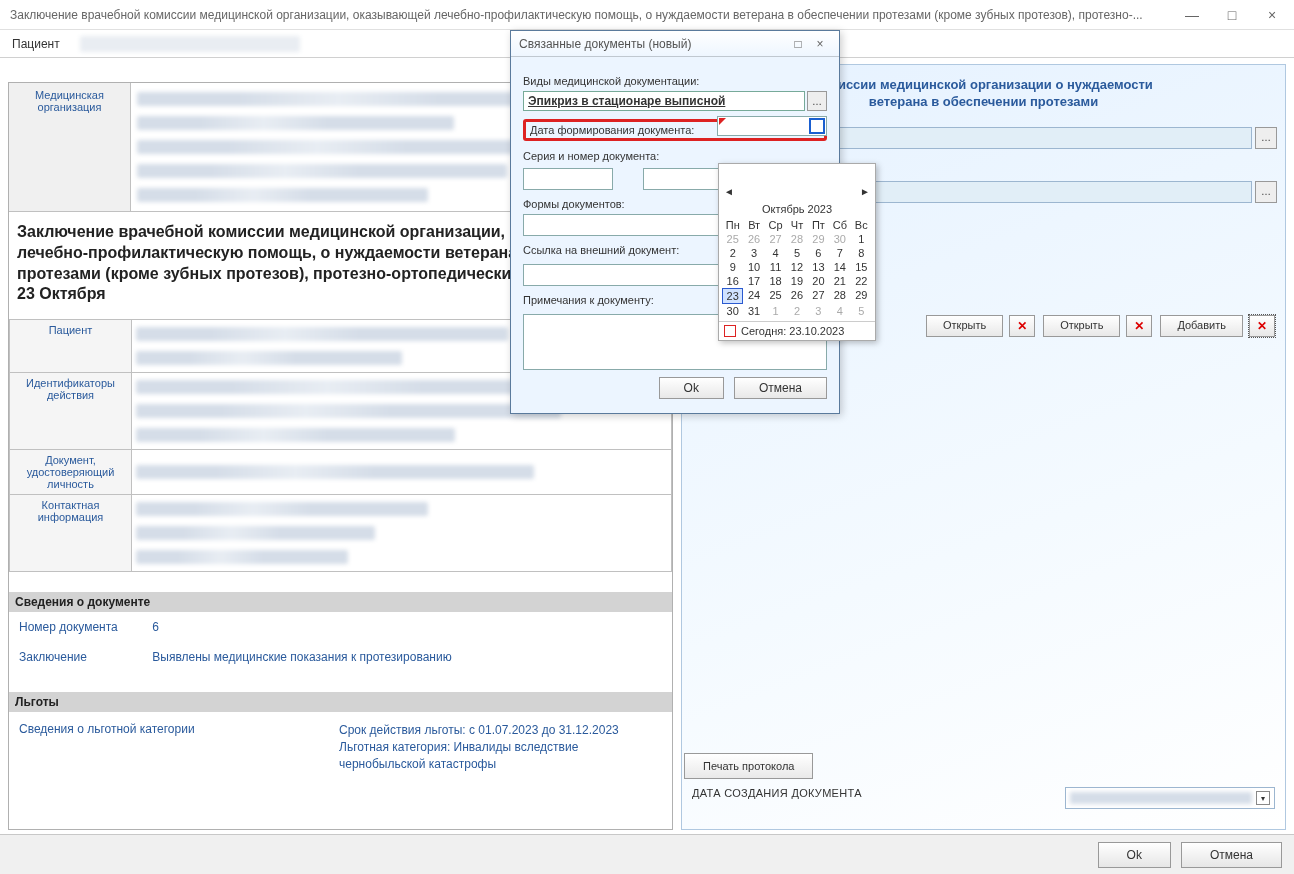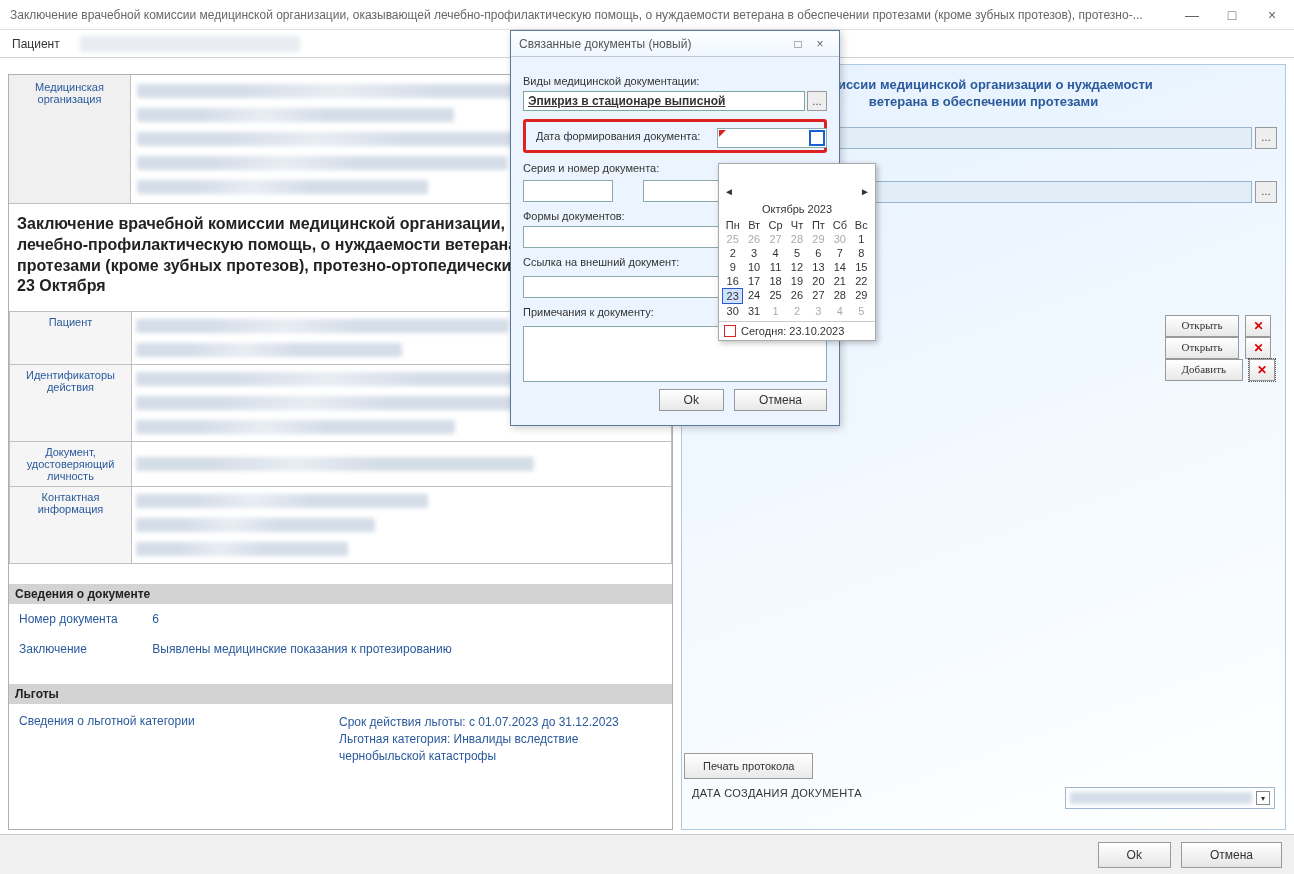--- a/index.html
+++ b/index.html
@@ -8,21 +8,21 @@
   .titlebar { height: 30px; background: #fff; border-bottom: 1px solid #e0e0e0; display: flex; align-items: center; padding: 0 10px; color: #666; }
   .titlebar-title { flex: 1; white-space: nowrap; overflow: hidden; text-overflow: ellipsis; }
   .titlebar-btns { display: flex; gap: 16px; }
   .titlebar-btn { width: 24px; height: 24px; display: flex; align-items: center; justify-content: center; color: #666; font-size: 14px; cursor: default; }
 
   .patient-bar { height: 28px; border-bottom: 1px solid #d0d0d0; display: flex; align-items: center; padding-left: 12px; }
   .patient-label { margin-right: 20px; }
   .blur-area { background: #e9edf2; height: 16px; border-radius: 2px; filter: blur(2px); }
 
   .content { display: flex; height: calc(100% - 30px - 28px - 40px); }
-  .left-pane { width: 665px; border: 1px solid #b0b0b0; margin: 16px 4px 4px 8px; display: flex; flex-direction: column; overflow: hidden; }
+  .left-pane { width: 665px; border: 1px solid #b0b0b0; margin: 24px 4px 4px 8px; display: flex; flex-direction: column; overflow: hidden; }
   .right-pane { flex: 1; border: 1px solid #b0c8e0; margin: 6px 8px 4px 4px; background: linear-gradient(160deg, #e6f2ff 0%, #f4faff 60%, #ffffff 100%); position: relative; padding: 8px; }
 
   .left-scroll { flex: 1; overflow-y: auto; overflow-x: hidden; }
 
   .med-org-row { display: flex; border-bottom: 1px solid #c0c0c0; }
   .side-label { width: 122px; background: #f0f0f0; border-right: 1px solid #c0c0c0; padding: 6px 4px; text-align: center; color: #2a5a9c; font-size: 11px; }
   .side-content { flex: 1; padding: 6px; }
   .blur-line { height: 14px; margin: 3px 0; background: linear-gradient(90deg, #d5dde8 20%, #e8edf3 40%, #d5dde8 60%); border-radius: 2px; filter: blur(2px); }
 
   .big-heading { font-size: 16px; font-weight: bold; color: #222; padding: 10px 8px; line-height: 1.3; }
@@ -40,21 +40,21 @@
   .lgoty-left { width: 300px; }
   .lgoty-right { flex: 1; line-height: 1.4; }
 
   .right-title { color: #2a5a9c; font-weight: bold; font-size: 13px; text-align: center; padding: 4px 100px 10px 100px; line-height: 1.3; }
   .right-field { display: flex; align-items: center; margin: 6px 0 14px; }
   .right-field input { flex: 1; border: 1px solid #9cb6d0; background: #e1eef7; height: 22px; padding: 0 4px; }
   .right-field .dots { width: 22px; height: 22px; border: 1px solid #999; background: #eee; margin-left: 3px; display: flex; align-items: center; justify-content: center; font-size: 10px; }
 
   .right-label-upper { font-size: 11px; letter-spacing: 0.3px; color: #333; margin-top: 14px; }
 
-  .side-buttons { position: absolute; right: 10px; top: 250px; display: flex; flex-direction: column; gap: 0; font-family: Liberation Serif, serif; }
+  .side-buttons { position: absolute; right: 10px; top: 250px; display: flex; flex-direction: row; gap: 8px; }
   .side-btn-row { display: flex; gap: 6px; }
   .mbtn { border: 1px solid #999; background: linear-gradient(#fff, #e8e8e8); padding: 3px 16px; font-size: 11px; min-width: 72px; text-align: center; }
   .xbtn { border: 1px solid #999; background: linear-gradient(#fff, #e8e8e8); width: 26px; height: 22px; display: flex; align-items: center; justify-content: center; color: #d00; font-weight: bold; }
   .xbtn.sel { outline: 1px dotted #555; }
 
   .date-create-row { position: absolute; left: 10px; bottom: 20px; right: 10px; display: flex; }
   .date-create-row .lbl { font-size: 11px; letter-spacing: 0.3px; flex: 1; }
   .date-input { width: 210px; height: 22px; border: 1px solid #9cb6d0; background: #fff; display: flex; align-items: center; padding: 0 4px; position: relative; }
   .date-input .blurv { flex: 1; height: 12px; filter: blur(2px); background: #d5dde8; }
   .date-input .dd { width: 14px; height: 14px; border: 1px solid #888; margin-left: 4px; display: flex; align-items: center; justify-content: center; font-size: 8px; }
@@ -69,21 +69,21 @@
   .modal-title { height: 26px; background: linear-gradient(#fff,#eef6ff); border-bottom: 1px solid #c0c8d0; display: flex; align-items: center; padding: 0 8px; color: #555; }
   .modal-title span { flex: 1; }
   .modal-title .wbtn { width: 22px; text-align: center; color: #666; }
   .modal-body { padding: 10px 12px 12px; }
   .mlabel { font-size: 11px; margin: 8px 0 4px; color: #333; }
   .mrow-field { display: flex; align-items: center; }
   .doc-type-field { flex: 1; border: 1px solid #7a9; height: 20px; background: #fff; display: flex; align-items: center; padding: 0 4px; font-weight: bold; text-decoration: underline; }
   .dots2 { width: 20px; height: 20px; border: 1px solid #999; background: #eee; margin-left: 2px; display:flex; align-items:center; justify-content:center; font-size:10px; }
 
   .highlight-red { border: 3px solid #d22; border-radius: 3px; padding: 2px 4px; display: flex; align-items: center; gap: 6px; margin-top: 8px; }
-  .highlight-red .mlabel { margin: 6px; }
+  .highlight-red .mlabel { margin: 0; }
 
   .date-field { flex: 1; height: 20px; border: 1px solid #8aa; background: #fff; position: relative; }
   .date-field::before { content: ""; position: absolute; left: 1px; top: 1px; width: 0; height: 0; border-left: 7px solid #d22; border-bottom: 7px solid transparent; }
   .date-field .pick { position: absolute; right: 1px; top: 1px; width: 16px; height: 16px; border: 2px solid #1a5fd0; }
 
   .serial-row { display: flex; gap: 30px; margin-top: 6px; }
   .serial-row input { border: 1px solid #8aa; height: 22px; width: 90px; }
 
   .doc-forms { width: 100%; height: 22px; border: 1px solid #8aa; background: #fff; }
   .ext-link { width: 100%; height: 22px; border: 1px solid #8aa; background: #fff; margin-top: 4px; }

